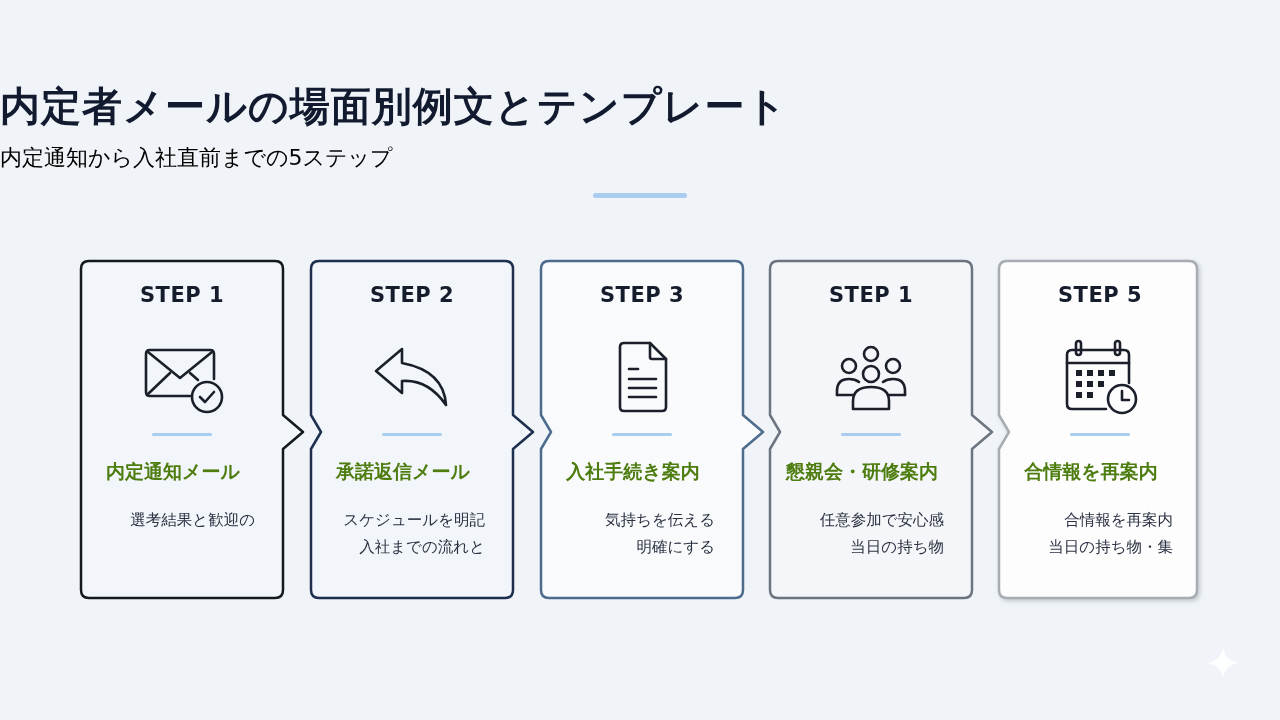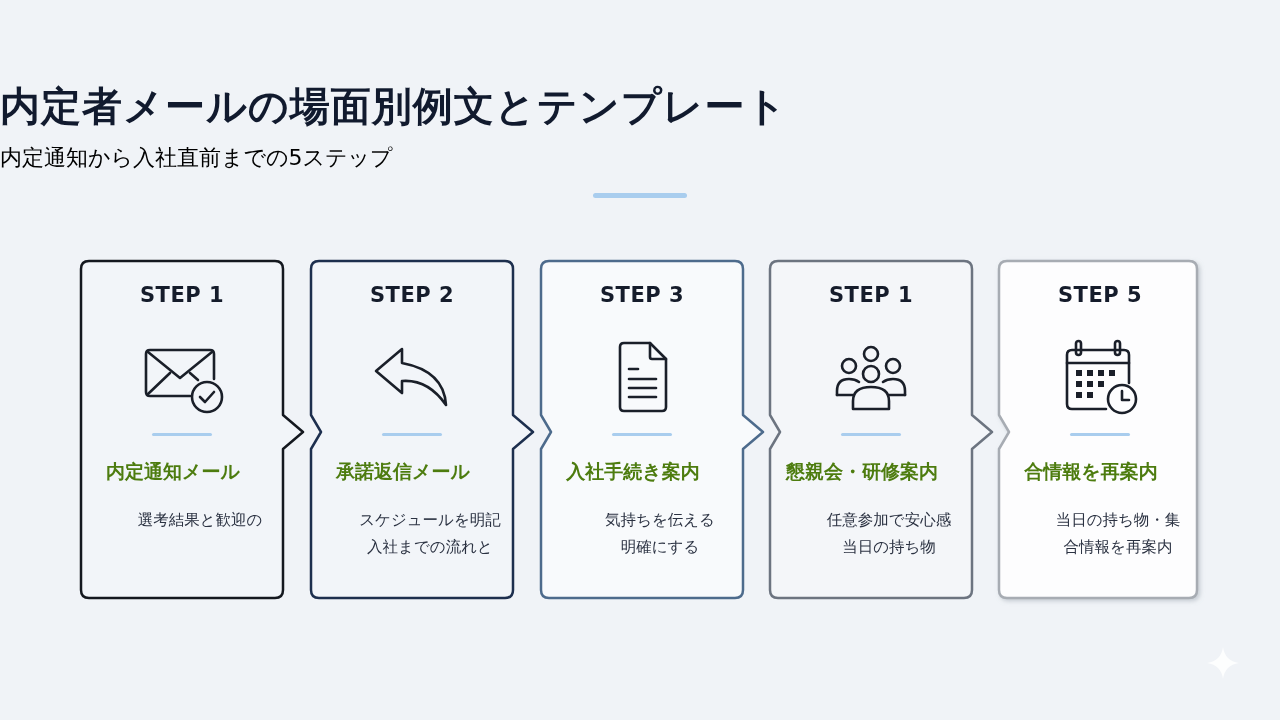--- a/index.html
+++ b/index.html
@@ -105,26 +105,27 @@
       top: 196px;
       width: 184px;
       font-size: 19px;
       font-weight: bold;
       color: #4d7c0f;
       line-height: 28px;
       white-space: nowrap;
     }
     .card-desc {
       position: absolute;
-      left: 34px;
+      left: 4px;
       top: 246px;
       width: 170px;
       font-size: 15.5px;
       color: #2b3242;
       line-height: 27px;
+      text-align: right;
     }
     .sparkle {
       position: absolute;
       left: 1205px;
       top: 645px;
       width: 36px;
       height: 36px;
     }
   </style>
 </head>
@@ -259,22 +260,22 @@
           <rect x="26" y="55" width="6" height="6"></rect>
           <rect x="37" y="55" width="6" height="6"></rect>
         </g>
         <circle cx="72" cy="62" r="14"></circle>
         <path d="M72 54 V63 H79"></path>
       </svg>
     </div>
     <div class="card-divider"></div>
     <div class="card-heading">合情報を再案内</div>
     <div class="card-desc">
+      <div>合情報を再案内</div>
       <div>当日の持ち物・集</div>
-      <div>合情報を再案内</div>
     </div>
   </div>
 </div>
 
 <div class="sparkle">
   <svg viewBox="0 0 36 36" width="36" height="36">
     <path d="M18 2 Q20 16 34 18 Q20 20 18 34 Q16 20 2 18 Q16 16 18 2 Z" fill="#ffffff" opacity="0.85"></path>
   </svg>
 </div>
 

